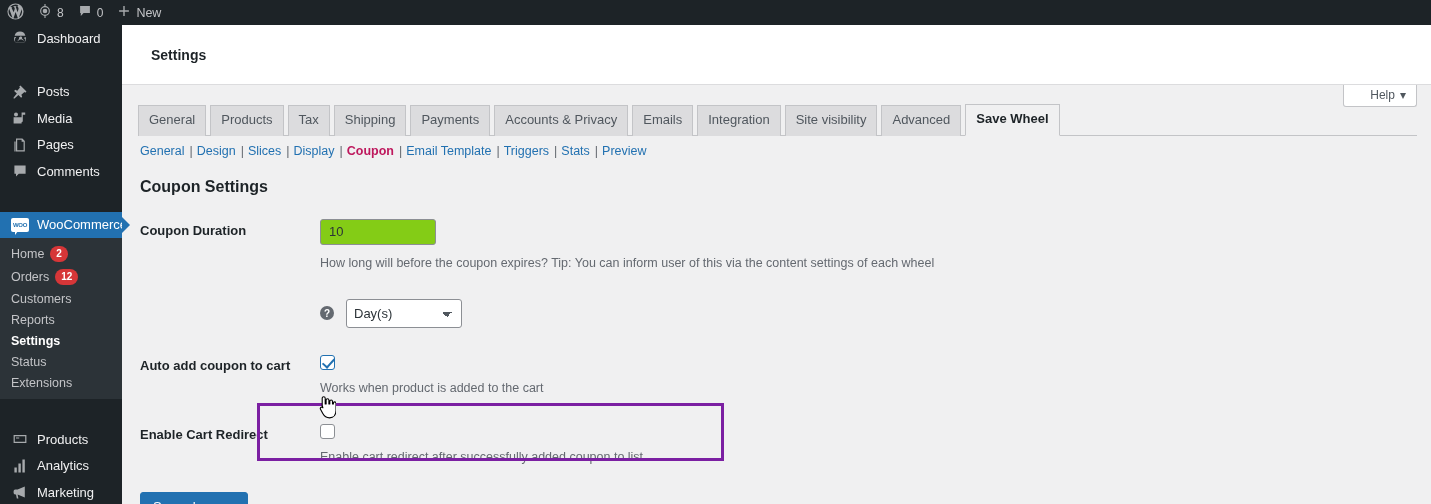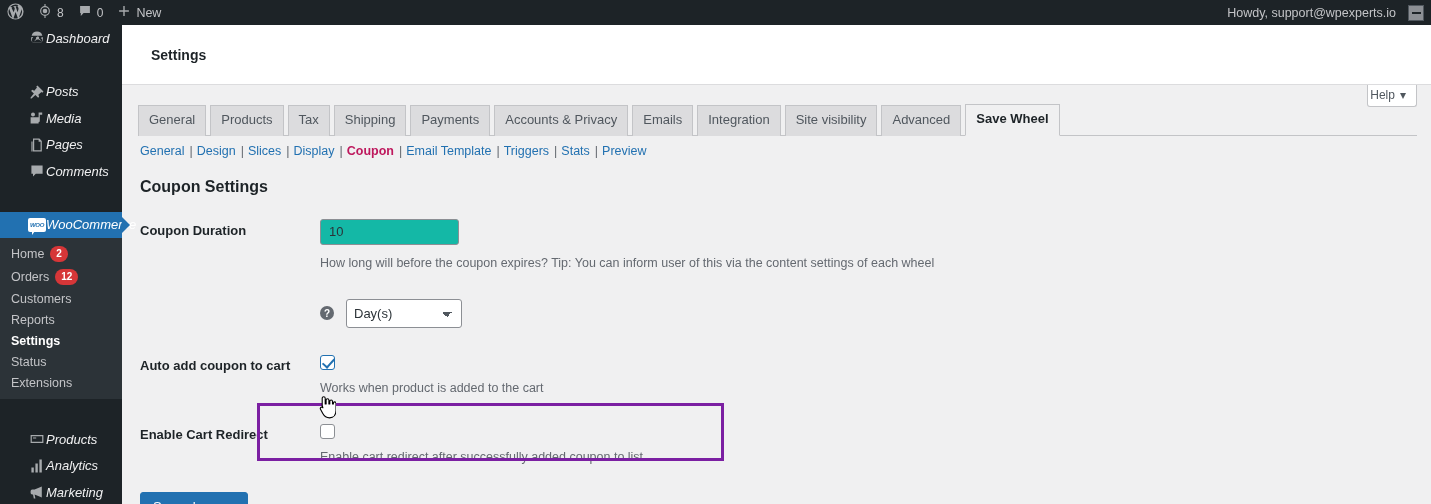--- a/index.html
+++ b/index.html
@@ -45,24 +45,24 @@
   .avatar-box span { display:block; width: 9px; height: 2px; background: #1d2327; }
 
   
   #sidebar {
     position: absolute; top: 25px; left: 0;
     width: 122px; height: 479px;
     background: #1d2327;
     z-index: 40;
   }
   .menu-top {
-    display: flex; align-items: center; gap: 0;
-    height: 26.5px; padding-left: 28px;
+    display: flex; align-items: center; gap: 8px;
+    height: 26.5px; padding-left: 11px;
     color: #f0f0f1; font-size: 13px;
-    cursor: pointer; position: relative; font-style: italic;
+    cursor: pointer; position: relative;
   }
   .menu-top.sep { margin-top: 27px; }
   .menu-top.current {
     background: #2271b1; color: #fff; font-weight: 400;
   }
   .menu-top.current::after {
     content: ""; position: absolute; right: -8px; top: 50%;
     margin-top: -8px;
     border-style: solid; border-width: 8px 0 8px 8px;
     border-color: transparent transparent transparent #2271b1;
@@ -125,21 +125,21 @@
   .hdr-ic { width: 20px; height: 20px; position: relative; }
   .hdr-ic svg { width: 20px; height: 20px; }
   .dot-red {
     position: absolute; top: -1px; right: 1px;
     width: 6px; height: 6px; border-radius: 50%; background: #d63638;
   }
   #help-tab {
     position: absolute; right: 14px; top: 60px;
     background: #fff; border: 1px solid #c3c4c7; border-top: none;
     border-radius: 0 0 3px 3px;
-    padding: 3px 10px 4px 2px;
+    padding: 3px 10px 4px 26px;
     font-size: 12px; color: #50575e;
     cursor: pointer; z-index: 5;
     display:flex; align-items:center; gap:5px;
   }
 
   #wrap { padding: 19px 14px 0 16px; }
 
   
   .nav-tab-wrapper {
     border-bottom: 1px solid #c3c4c7;
@@ -185,23 +185,23 @@
     text-align: left; vertical-align: top;
     font-size: 13px; font-weight: bold; color: #1d2327;
     padding: 17px 10px 17px 2px;
     line-height: 1.3;
   }
   table.form-table td {
     padding: 13px 10px 13px 0;
     vertical-align: top;
   }
   .field-input {
-    width: 139px; height: 26px;
+    width: 116px; height: 26px;
     border: 1px solid #8c8f94; border-radius: 3px;
-    background: #14b8a6; color: #2c3338;
+    background: #84cc16; color: #2c3338;
     padding: 0 8px; font-size: 13px;
     font-family: "Liberation Sans", sans-serif;
     box-shadow: 0 0 0 transparent;
   }
   .desc {
     display: block; font-size: 12.5px; color: #646970;
     margin-top: 9px; line-height: 1.5;
   }
   .select-row { display: flex; align-items: center; gap: 12px; }
   .help-tip {
@@ -295,28 +295,20 @@
     </span>
     <span class="ab-count">0</span>
   </div>
   <div class="ab-item">
     <span>
       <svg width="14" height="14" viewBox="0 0 20 20" fill="#a7aaad">
         <path d="M9 3h2v6h6v2h-6v6H9v-6H3V9h6z"></path>
       </svg>
     </span>
     <span>New</span>
-  </div>
-  <div id="ab-right">
-    <div class="ab-item">
-      <span>Howdy, support@wpexperts.io</span>
-      <span class="avatar-box">
-          <span></span>
-        </span>
-    </div>
   </div>
 </div>
 
 <div id="sidebar">
 
   <div class="menu-top">
     <span class="menu-icon">
       <svg viewBox="0 0 20 20">
           <path d="M3.3 7.1a6.9 6.9 0 0 1 13.4 0zM10 8.6a1.4 1.4 0 0 0-1.4 1.4 1.38 1.38 0 0 0 .3.84l-2.6 3.5 3.6-2.6a1.4 1.4 0 0 0 1.5-.2l4.2 2.1-3.3-3.3A1.4 1.4 0 0 0 10 8.6zM3.1 8.6h2.2l-1.4 2a6.9 6.9 0 0 0 .6 4.9h11a6.9 6.9 0 0 0 .9-4.4l-1.3-.6.9-1.9h1a6.9 6.9 0 0 1 .4 2.4 6.9 6.9 0 0 1-1.6 4.4H4.2A6.9 6.9 0 0 1 2.6 11a6.9 6.9 0 0 1 .5-2.4z"></path>
         </svg>

